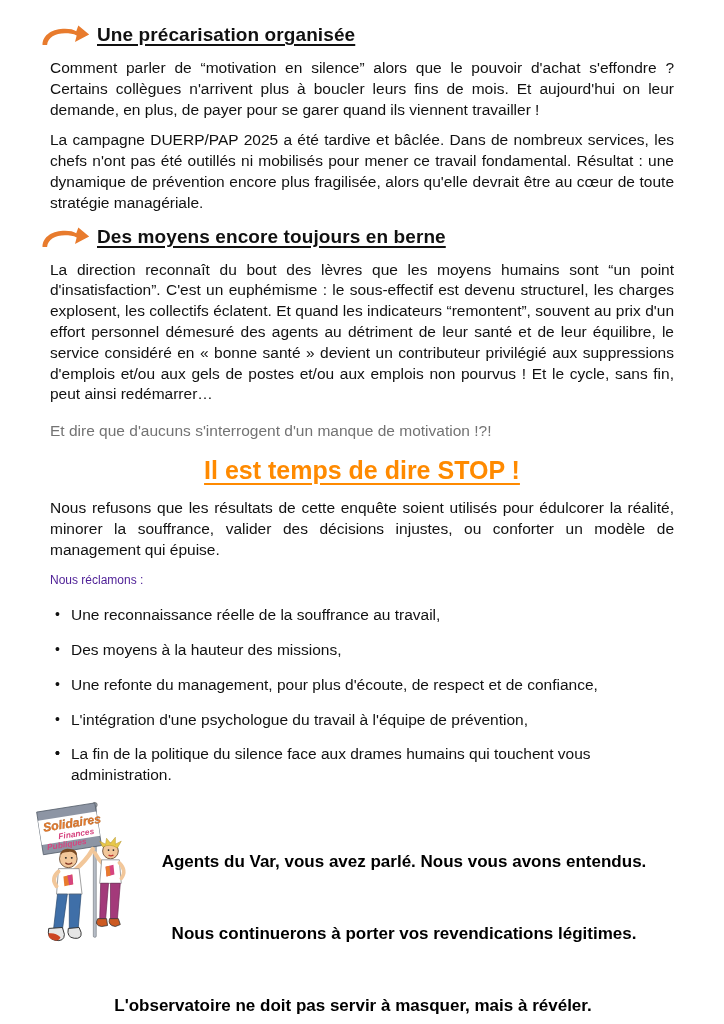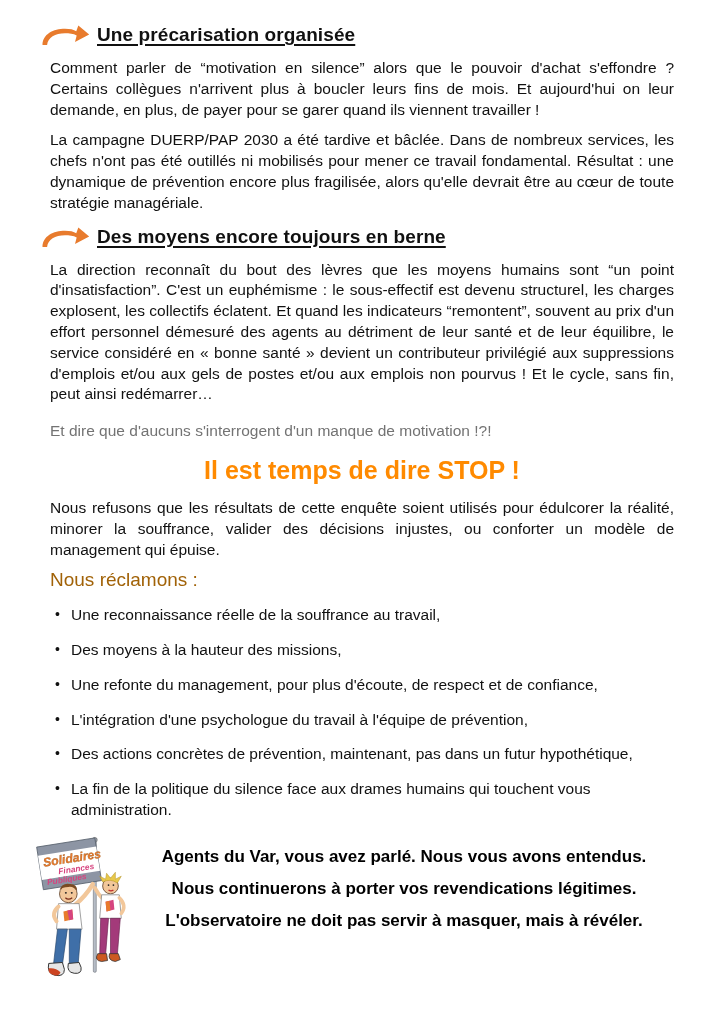--- a/index.html
+++ b/index.html
@@ -45,29 +45,30 @@
     text-align: left;
     color: #737373;
   }
   .stop-heading {
     text-align: center;
     font-size: 25px;
     font-weight: bold;
     margin: 14px 0 13px 0;
   }
   .stop-heading span {
+    text-decoration: underline;
     text-underline-offset: 4px;
     text-decoration-thickness: 2px;
   }
   p.intro-par {
-    font-size: 19px;
+    font-size: 12px;
     line-height: 20.8px;
     margin: 0 0 9px 0;
     text-align: left;
-    color: #a16207;
+    color: #4c1d95;
   }
   ul.demands {
     list-style: none;
     margin: 14px 0 0 0;
     padding: 0;
   }
   ul.demands li {
     position: relative;
     padding-left: 21px;
     margin: 0 0 14px 0;
@@ -94,38 +95,39 @@
   }
   .footer-lines {
     padding-top: 6px;
     text-align: center;
     font-weight: bold;
     font-size: 17px;
     color: #000;
   }
   .footer-lines .footer-line {
     line-height: 32px;
+    margin-top: 40px;
   }
 </style>
 </head>
 <body>
 
 <div class="page">
 
   <div class="section-heading">
     <span class="arrow-wrap">
       <svg viewBox="0 0 60 28" width="50" height="26" aria-hidden="true">
         <path d="M3,26 C3,13 16,6.5 30,6.5 C36,6.5 40.5,7.5 43.5,9.5 L46,2.5 L59,13.5 L42,22.5 L44,14.5 C40,12.5 35,12 30,12 C18,12 9.5,17 8.5,26 Z" fill="#e87b2d"></path>
       </svg>
     </span>
     <span class="heading-text">Une précarisation organisée</span>
   </div>
   <p class="body-par">Comment parler de “motivation en silence” alors que le pouvoir d'achat s'effondre ? Certains collègues n'arrivent plus à boucler leurs fins de mois. Et aujourd'hui on leur demande, en plus, de payer pour se garer quand ils viennent travailler !</p>
 
-  <p class="body-par">La campagne DUERP/PAP 2030 a été tardive et bâclée. Dans de nombreux services, les chefs n'ont pas été outillés ni mobilisés pour mener ce travail fondamental. Résultat : une dynamique de prévention encore plus fragilisée, alors qu'elle devrait être au cœur de toute stratégie managériale.</p>
+  <p class="body-par">La campagne DUERP/PAP 2025 a été tardive et bâclée. Dans de nombreux services, les chefs n'ont pas été outillés ni mobilisés pour mener ce travail fondamental. Résultat : une dynamique de prévention encore plus fragilisée, alors qu'elle devrait être au cœur de toute stratégie managériale.</p>
 
   <div class="section-heading">
     <span class="arrow-wrap">
       <svg viewBox="0 0 60 28" width="50" height="26" aria-hidden="true">
         <path d="M3,26 C3,13 16,6.5 30,6.5 C36,6.5 40.5,7.5 43.5,9.5 L46,2.5 L59,13.5 L42,22.5 L44,14.5 C40,12.5 35,12 30,12 C18,12 9.5,17 8.5,26 Z" fill="#e87b2d"></path>
       </svg>
     </span>
     <span class="heading-text">Des moyens encore toujours en berne</span>
   </div>
   <p class="body-par">La direction reconnaît du bout des lèvres que les moyens humains sont “un point d'insatisfaction”. C'est un euphémisme : le sous-effectif est devenu structurel, les charges explosent, les collectifs éclatent. Et quand les indicateurs “remontent”, souvent au prix d'un effort personnel démesuré des agents au détriment de leur santé et de leur équilibre, le service considéré en « bonne santé » devient un contributeur privilégié aux suppressions d'emplois et/ou aux gels de postes et/ou aux emplois non pourvus ! Et le cycle, sans fin, peut ainsi redémarrer…</p>
@@ -138,21 +140,21 @@
 
   <p class="body-par">Nous refusons que les résultats de cette enquête soient utilisés pour édulcorer la réalité, minorer la souffrance, valider des décisions injustes, ou conforter un modèle de management qui épuise.</p>
 
   <p class="intro-par">Nous réclamons :</p>
 
   <ul class="demands">
     <li><span class="bullet">•</span><span>Une reconnaissance réelle de la souffrance au travail,</span></li>
     <li><span class="bullet">•</span><span>Des moyens à la hauteur des missions,</span></li>
     <li><span class="bullet">•</span><span>Une refonte du management, pour plus d'écoute, de respect et de confiance,</span></li>
     <li><span class="bullet">•</span><span>L'intégration d'une psychologue du travail à l'équipe de prévention,</span></li>
-    <li><span class="bullet">•</span><span>Des actions concrètes de prévention, maintenant, pas dans un futur hypothétique,</span></li>
+    <li><span class="bullet">•</span></li>
     <li><span class="bullet">•</span><span>La fin de la politique du silence face aux drames humains qui touchent vous administration.</span></li>
   </ul>
 
   <div class="footer-block">
     <div class="mascots">
       <svg viewBox="0 0 105 155" width="105" height="152" aria-hidden="true">
 
         <circle cx="63" cy="5" r="2.5" fill="#9aa0aa" stroke="#555" stroke-width="0.6"></circle>
         <rect x="61.5" y="6" width="3" height="134" rx="1.2" fill="#b6bcc6" stroke="#6b7078" stroke-width="0.6"></rect>
 

